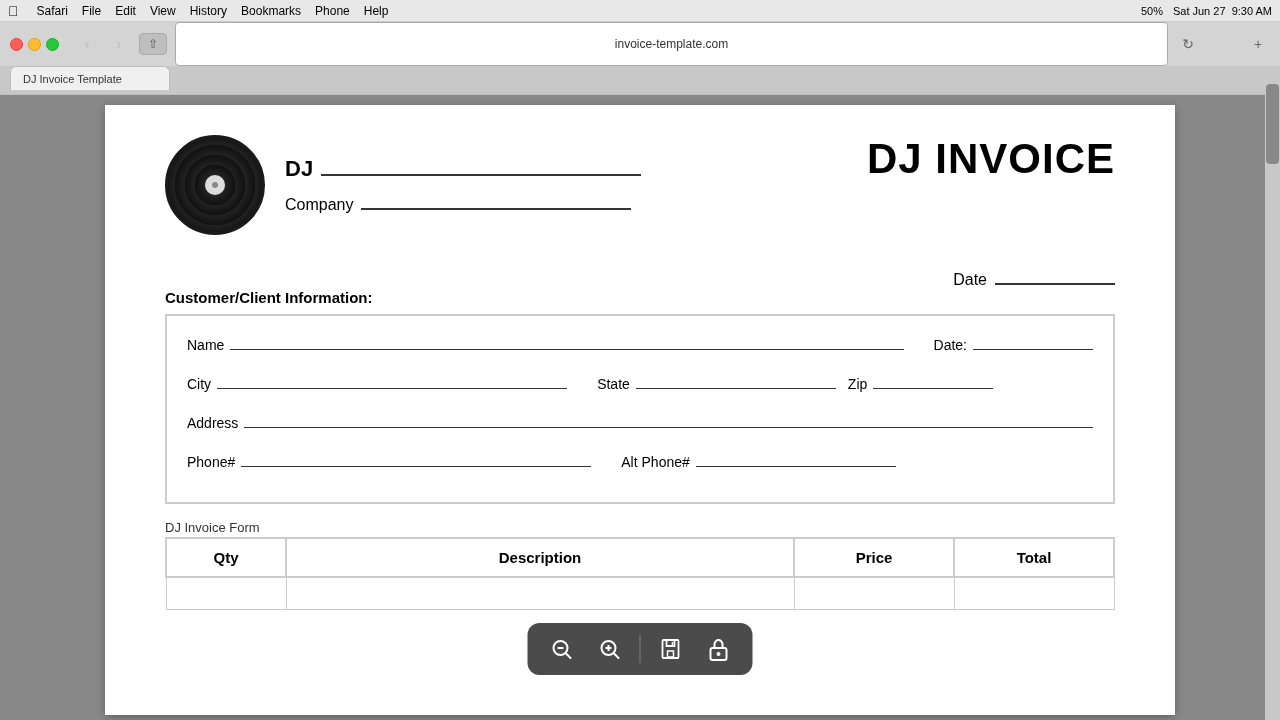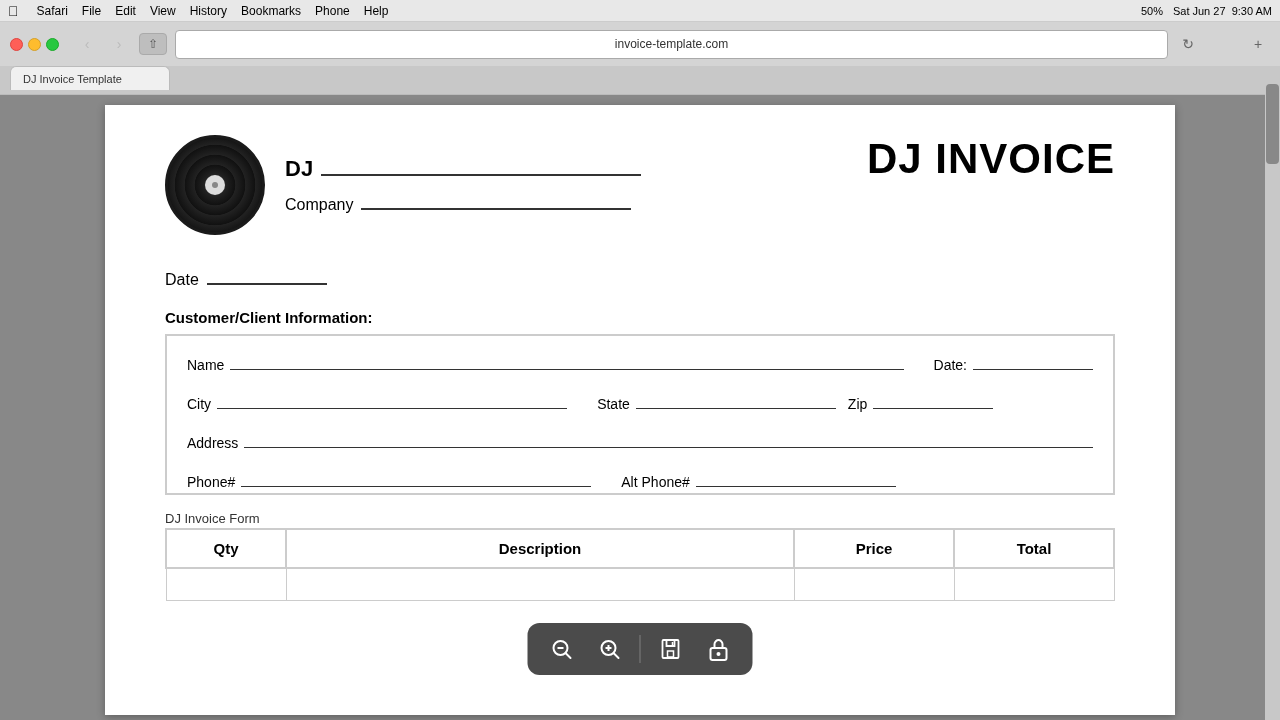--- a/index.html
+++ b/index.html
@@ -83,21 +83,21 @@
       display: flex;
       align-items: center;
       justify-content: center;
       font-size: 12px;
       color: #555;
       cursor: pointer;
     }
 
     .address-bar {
       flex: 1;
-      height: 29px;
+      height: 44px;
       background: white;
       border: 1px solid #aaa;
       border-radius: 4px;
       display: flex;
       align-items: center;
       justify-content: center;
       font-size: 12px;
       color: #333;
       padding: 0 8px;
     }
@@ -234,23 +234,22 @@
     .invoice-title-section {
     }
     .invoice-title {
       font-size: 42px;
       font-weight: bold;
       letter-spacing: 1px;
     }
 
     .date-section {
       display: flex;
-      justify-content: flex-start;
+      justify-content: flex-end;
       margin-top: 20px;
-      margin-bottom: 20px;
     }
     .date-line {
       display: flex;
       align-items: baseline;
       gap: 8px;
     }
     .date-label {
       font-size: 16px;
     }
     .date-underline {
@@ -261,21 +260,21 @@
 
     
     .customer-section-label {
       font-size: 15px;
       font-weight: bold;
       margin-bottom: 8px;
     }
 
     .customer-box {
       border: 2px solid #ccc;
-      padding: 16px 20px 3px 20px;
+      padding: 16px 20px 32px 20px;
       margin-bottom: 16px;
     }
 
     .form-row {
       display: flex;
       align-items: baseline;
       margin-bottom: 18px;
       gap: 0;
     }
     .form-row:last-child {

